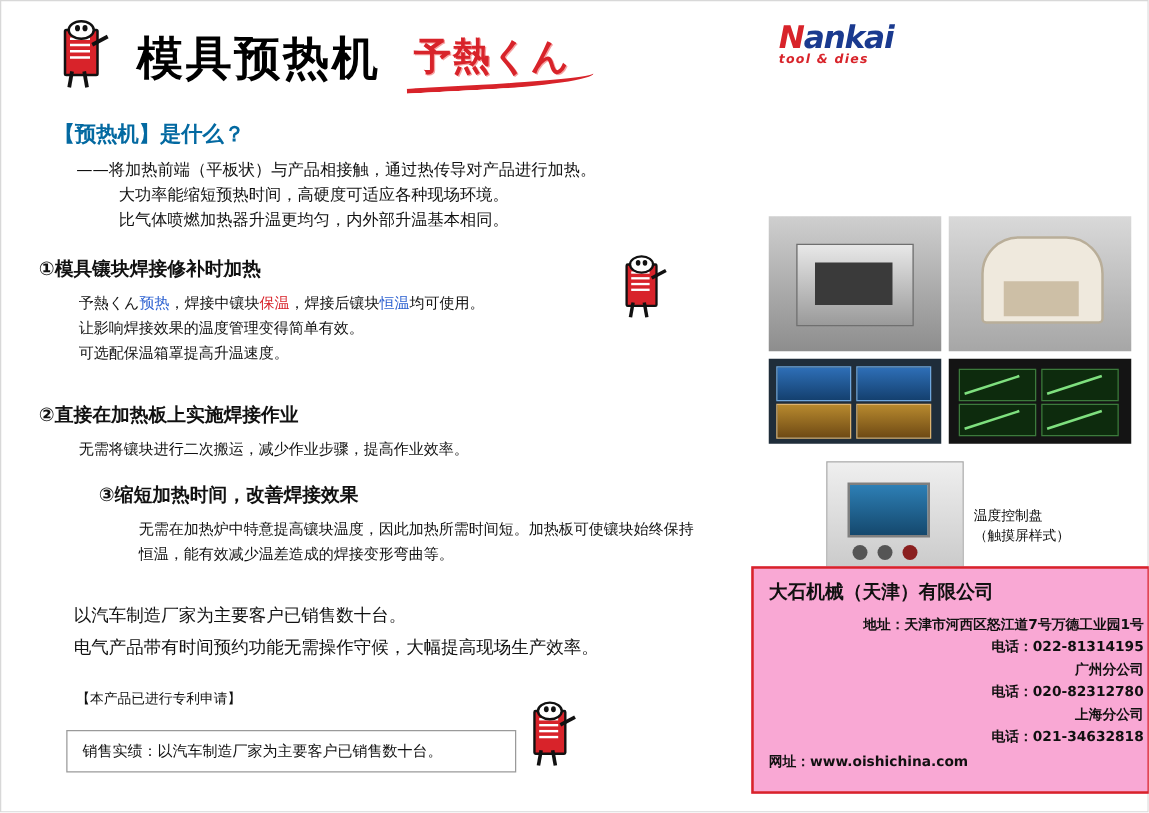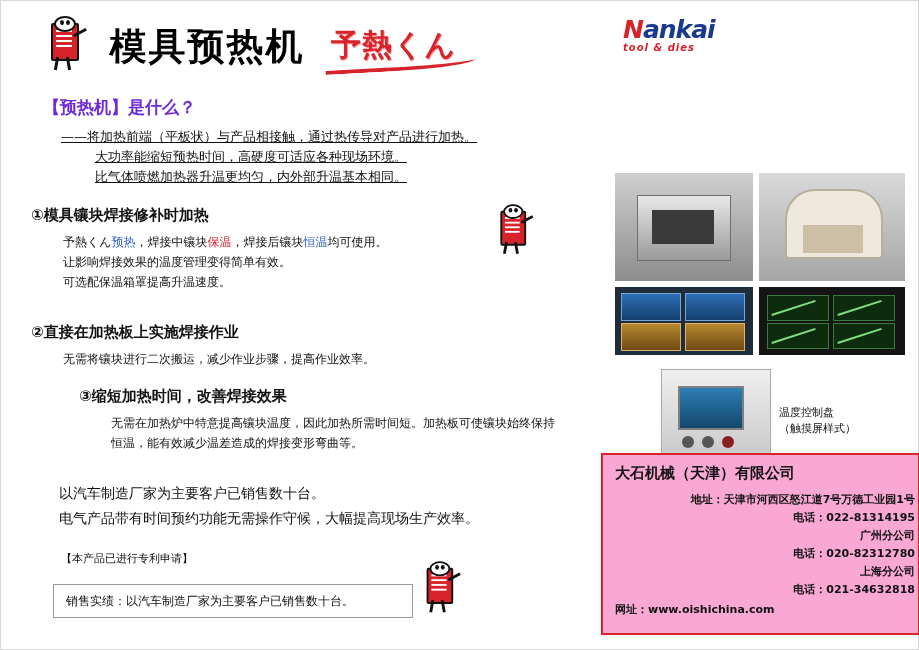--- a/index.html
+++ b/index.html
@@ -154,32 +154,31 @@
   }
 
   
   .q-heading {
     position: absolute;
     left: 42px;
     top: 95px;
     font-family: "DejaVu Sans", sans-serif;
     font-size: 17px;
     font-weight: bold;
-    color: #6d28d9;
+    color: #0369a1;
   }
   .intro {
     position: absolute;
     left: 60px;
     top: 126px;
     width: 520px;
     font-family: "DejaVu Sans", sans-serif;
     font-size: 13px;
     line-height: 20px;
     color: #111;
-    text-decoration: underline;
   }
   .intro .l2 { padding-left: 34px; }
 
   
   .sec {
     position: absolute;
     left: 30px;
     width: 560px;
   }
   .sec-title {

